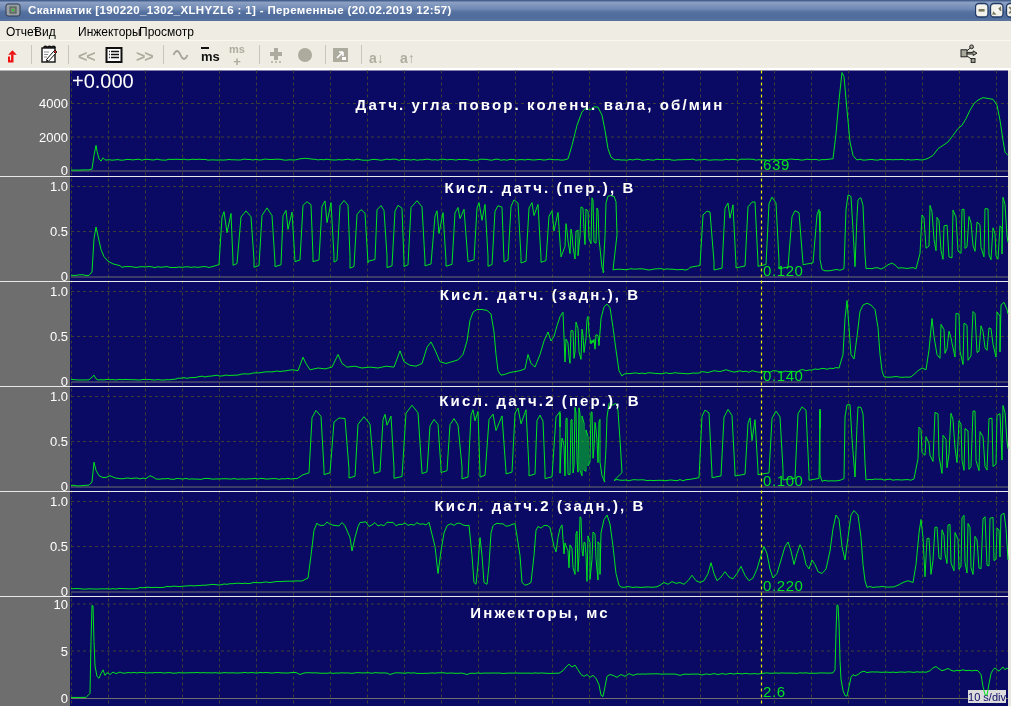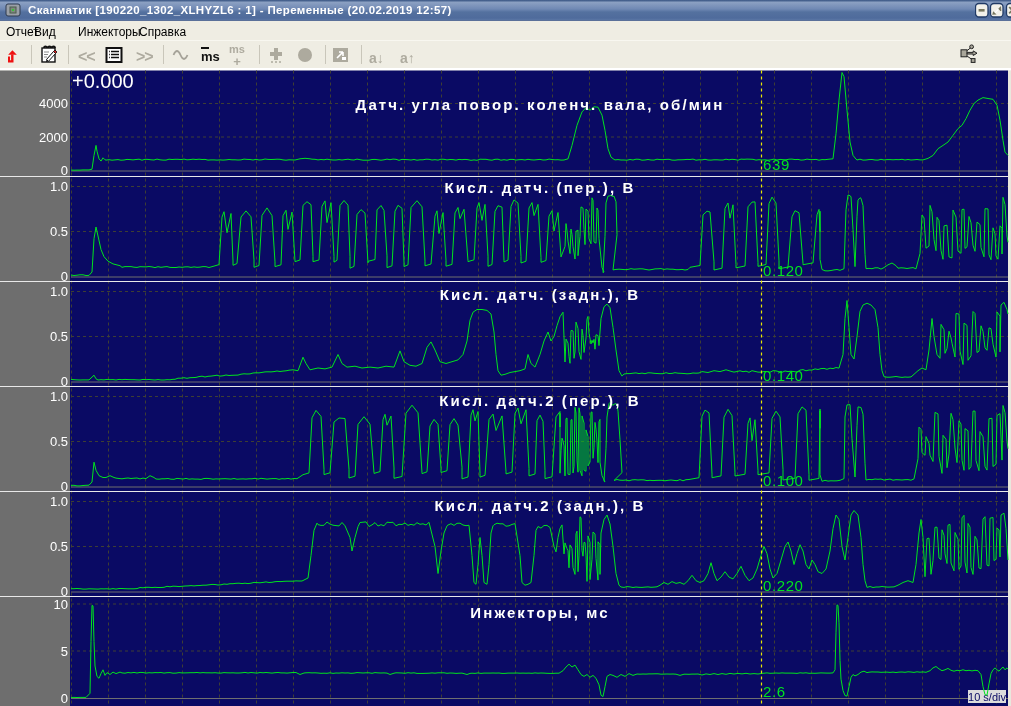--- a/index.html
+++ b/index.html
@@ -31,21 +31,21 @@
 <path d="M18.2 11.2 l3.4 3.2 l-4.4 0.4 z" fill="#77775f"></path>
 <rect x="31.5" y="3.5" width="12.5" height="13.5" rx="3.5" fill="#f2f1ea" stroke="#203a66" stroke-width="1.3"></rect>
 <path d="M34.2 7 l3 3.2 M34.2 13.4 l3-3.2" stroke="#77775f" stroke-width="1.8"></path>
 </g>
 </svg>
 </div>
 <div id="menubar">
 <div class="menu" style="left:6px">Отчет</div>
 <div class="menu" style="left:34px">Вид</div>
 <div class="menu" style="left:78px">Инжекторы</div>
-<div class="menu" style="left:139px">Справка</div>
+<div class="menu" style="left:139px">Просмотр</div>
 </div>
 <div id="toolbar">
 <div class="tsep" style="left:31px"></div>
 <div class="tsep" style="left:68px"></div>
 <div class="tsep" style="left:163px"></div>
 <div class="tsep" style="left:259px"></div>
 <div class="tsep" style="left:325px"></div>
 <div class="tsep" style="left:361px"></div>
 <svg class="ticon" style="left:7px" width="20" height="28" viewBox="0 0 20 28">
 <path d="M1.2 13.8 L5.4 9.2 L9.8 13.8 Z" fill="#ee1111"></path>

